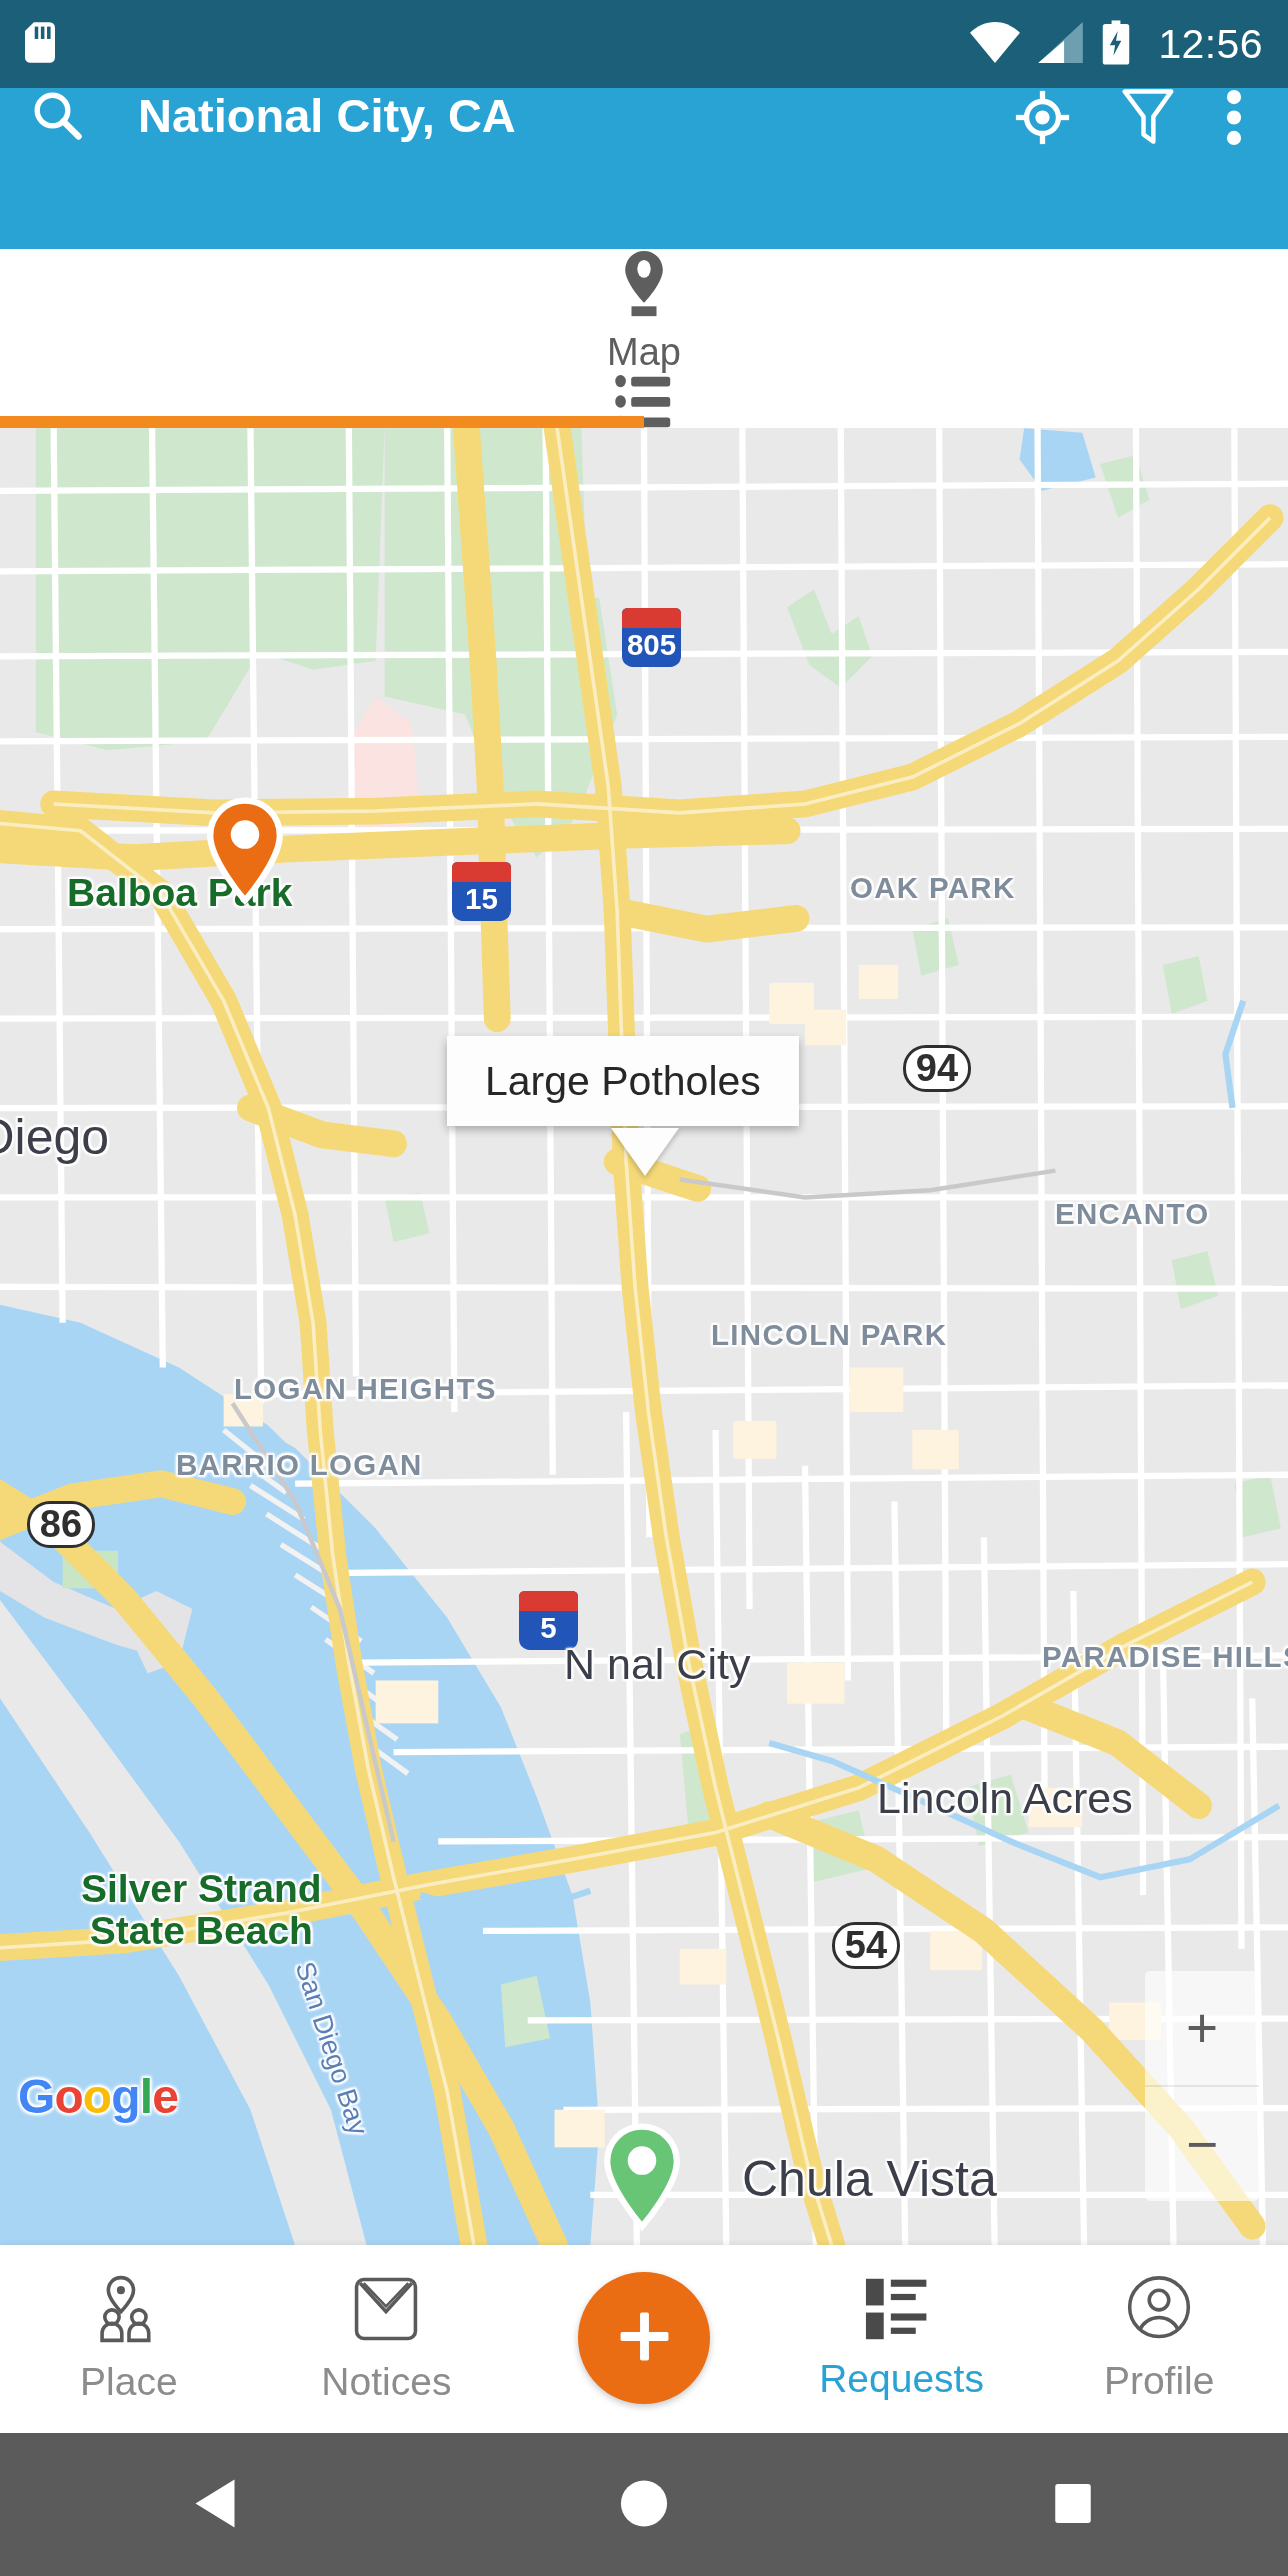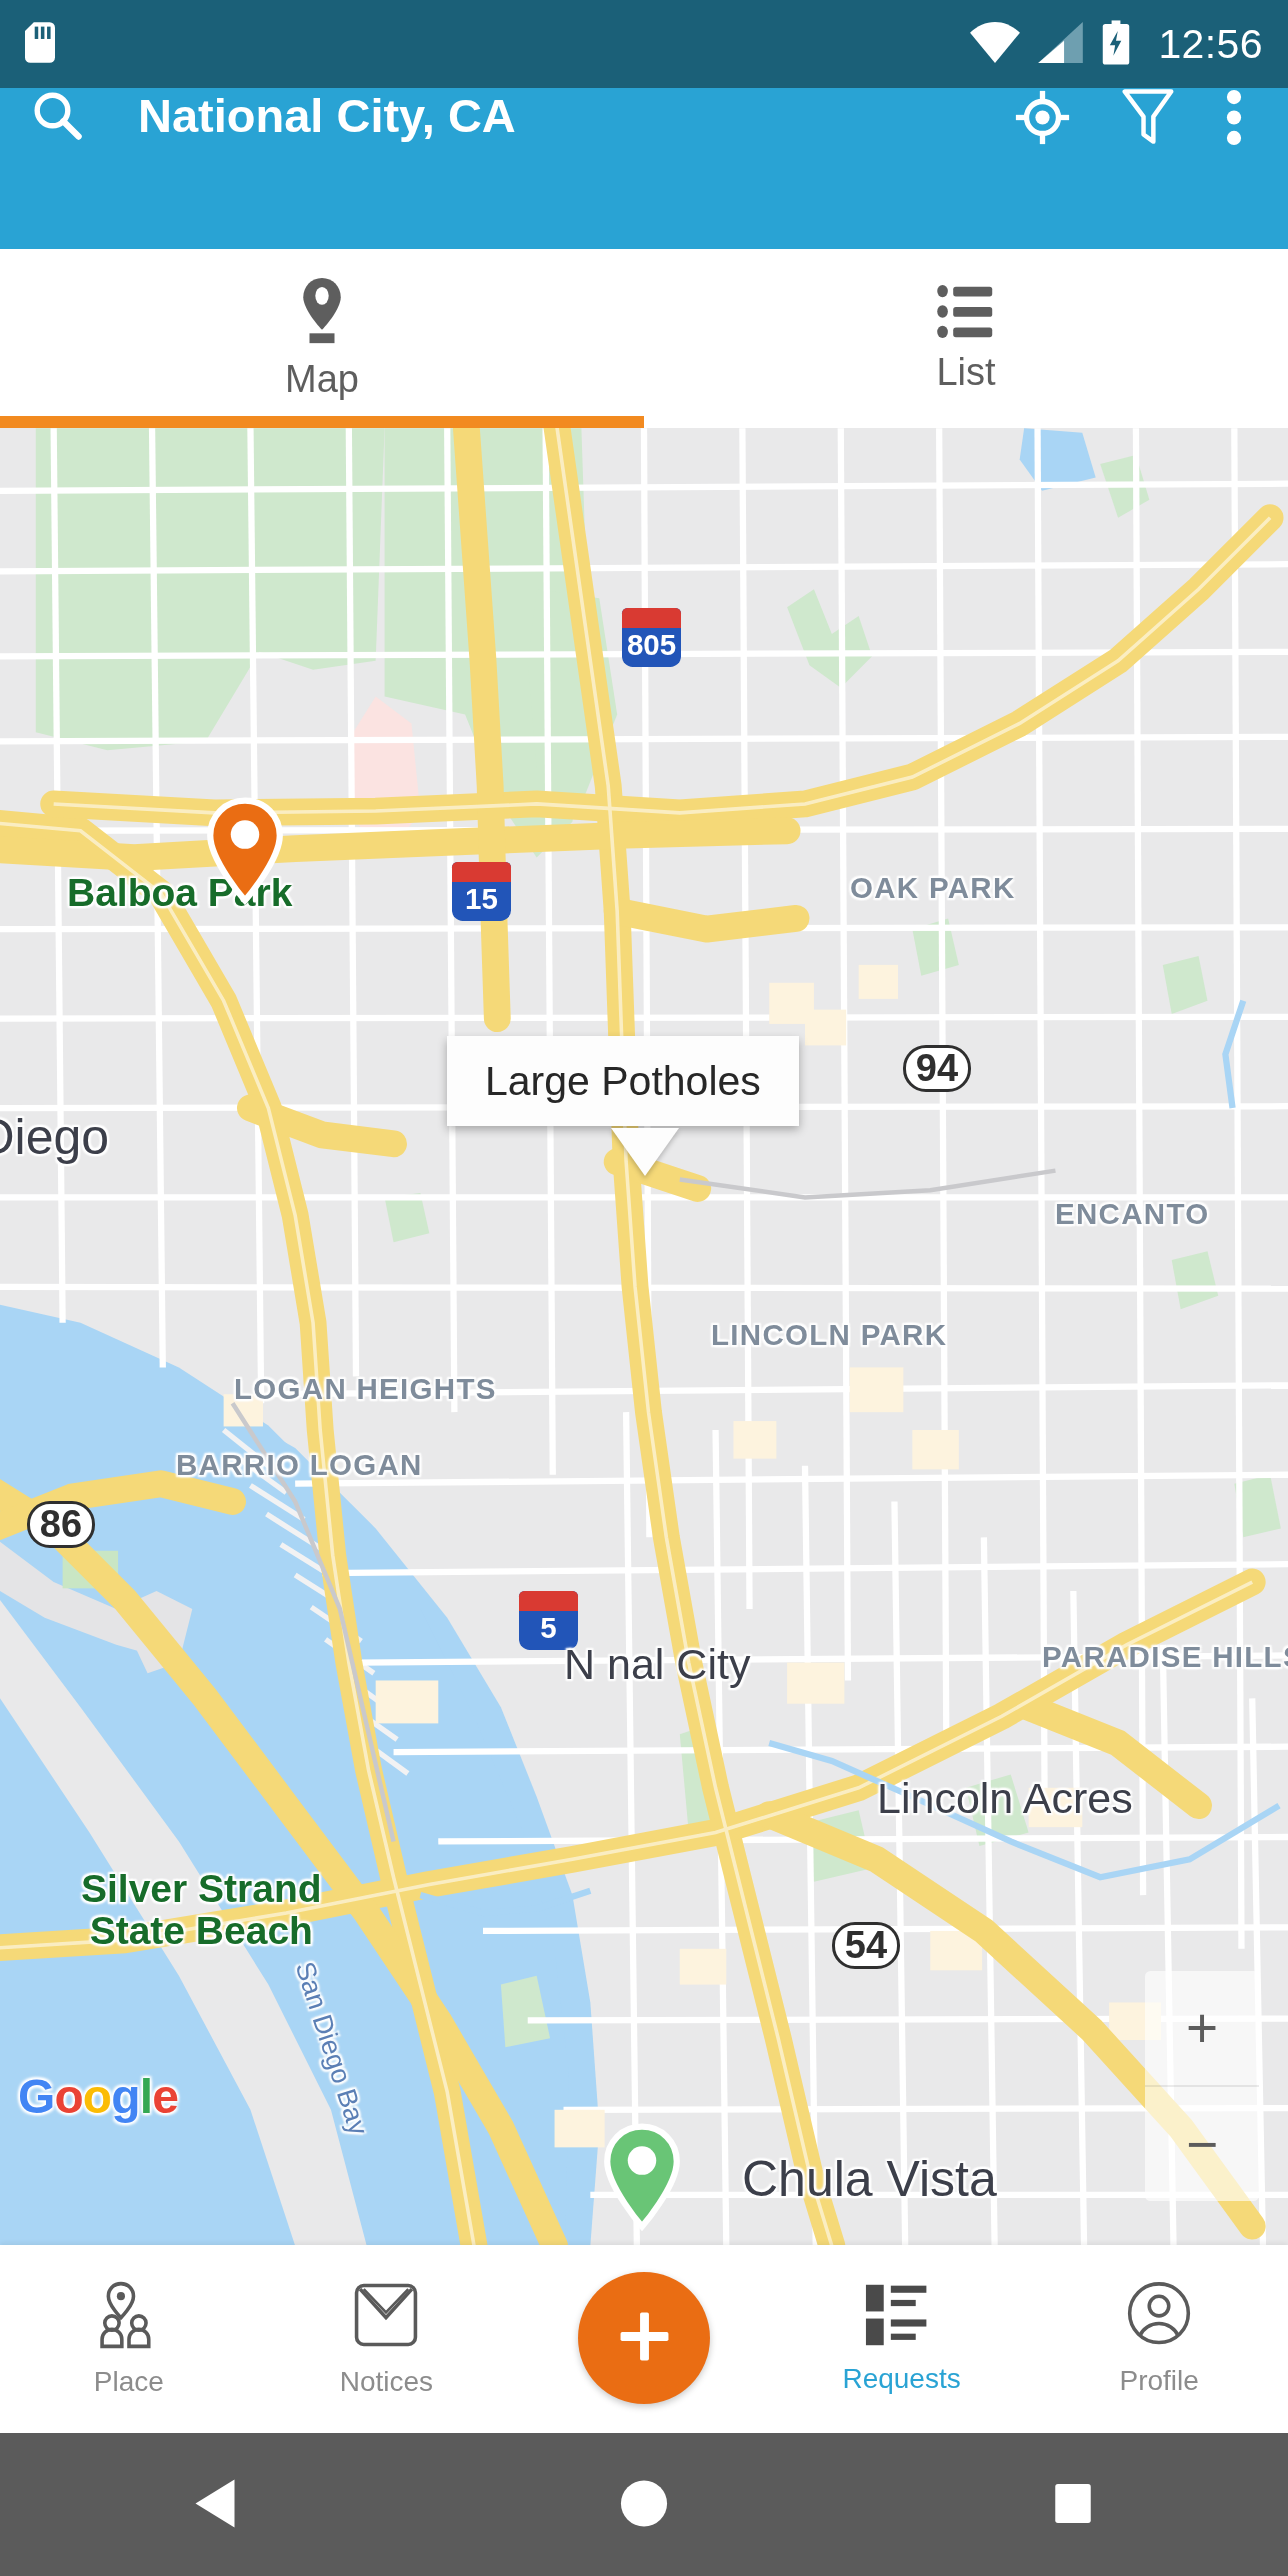--- a/index.html
+++ b/index.html
@@ -28,21 +28,21 @@
   .app-title{
     color:#ffffff; font-size:47px; font-weight:bold; margin-left:54px;
     white-space:nowrap; overflow:hidden;
   }
   .appbar-actions{ margin-left:auto; display:flex; align-items:center; gap:52px; padding-right:16px; }
   .icon-btn{ display:flex; align-items:center; justify-content:center; cursor:pointer; }
 
   
   .tab-bar{
     position:absolute; top:249px; left:0; width:1288px; height:179px;
-    background:#ffffff; display:flex;
+    background:#ffffff; display:flex;flex-direction:column;
   }
   .tab{
     flex:1; display:flex; flex-direction:column; align-items:center;
     justify-content:center; gap:9px; cursor:pointer; position:relative;
   }
   .tab-label{ font-size:38px; color:#5e5e5e; }
   .tab-indicator{
     position:absolute; left:0; bottom:0; width:644px; height:11.6px; background:#f28a20;
   }
 
@@ -112,21 +112,21 @@
   
   .bottom-nav{
     position:absolute; bottom:143px; left:0; width:1288px; height:188px;
     background:#ffffff; display:flex; align-items:center;
     box-shadow:0 -1.8px 5.4px rgba(0,0,0,.07);
   }
   .nav-item{
     flex:1; display:flex; flex-direction:column; align-items:center;
     justify-content:center; gap:12.5px; cursor:pointer;
   }
-  .nav-label{ font-size:28px; color:#8c8c8c; }
+  .nav-label{ font-size:39px; color:#8c8c8c; }
   .nav-label.active{ color:#29a3d4; }
   .fab{
     position:absolute; left:50%; transform:translateX(-50%); top:27px;
     width:132px; height:132px; border-radius:50%; background:#ea6d13;
     display:flex; align-items:center; justify-content:center; cursor:pointer;
     box-shadow:0 2.7px 7.2px rgba(0,0,0,.22);
   }
 
   
   .android-nav{

